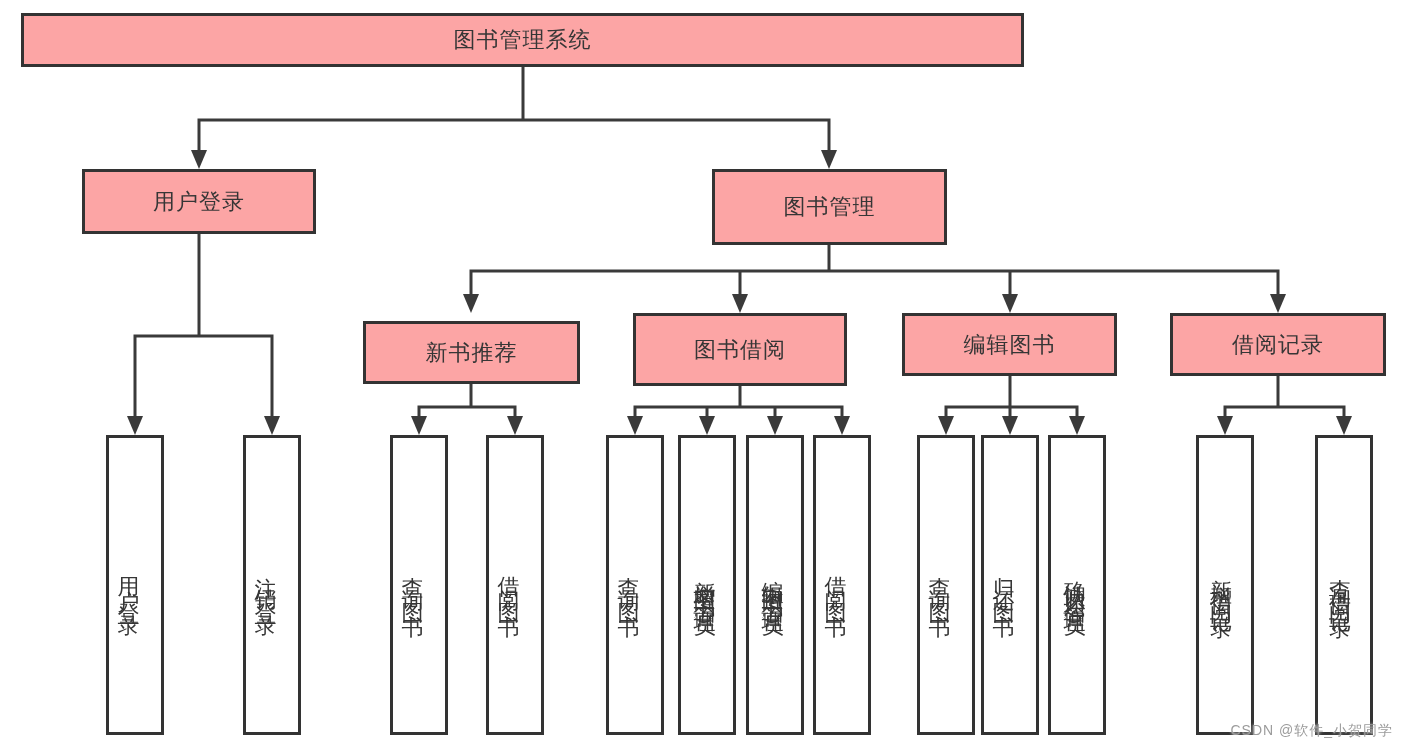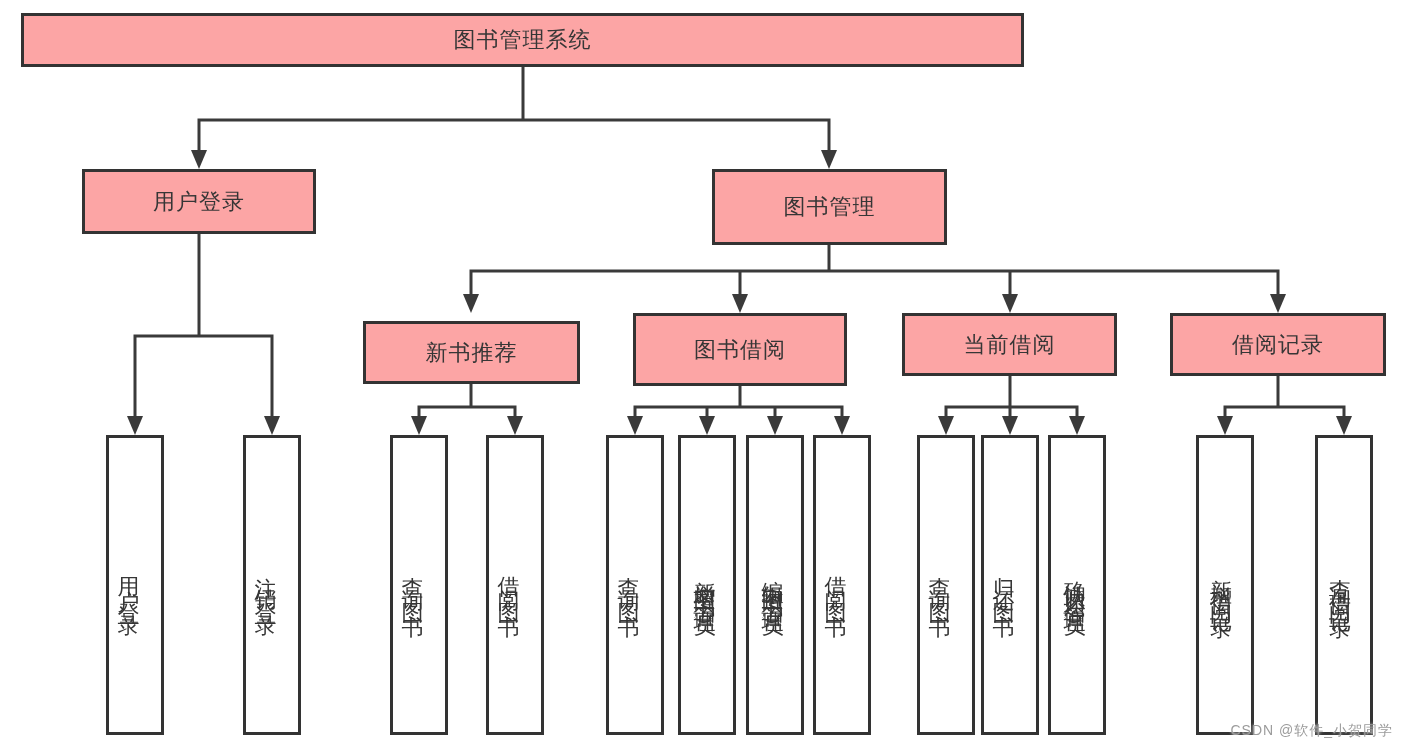--- a/index.html
+++ b/index.html
@@ -106,21 +106,21 @@
     <span>图书管理</span>
   </div>
 
   <div class="node" style="left:363px;top:313px;width:217px;height:63px;margin-top:8px;">
     <span>新书推荐</span>
   </div>
   <div class="node" style="left:633px;top:313px;width:214px;height:73px;">
     <span>图书借阅</span>
   </div>
   <div class="node" style="left:902px;top:313px;width:215px;height:63px;">
-    <span>当前借阅</span>
+    <span>编辑图书</span>
   </div>
   <div class="node" style="left:1170px;top:313px;width:216px;height:63px;">
     <span>借阅记录</span>
   </div>
 
   <div class="leaf p4" style="left:106px;">用户登录</div>
   <div class="leaf p4" style="left:243px;">注销登录</div>
 
   <div class="leaf p4" style="left:390px;">查询图书</div>
   <div class="leaf p4" style="left:486px;">借阅图书</div>

